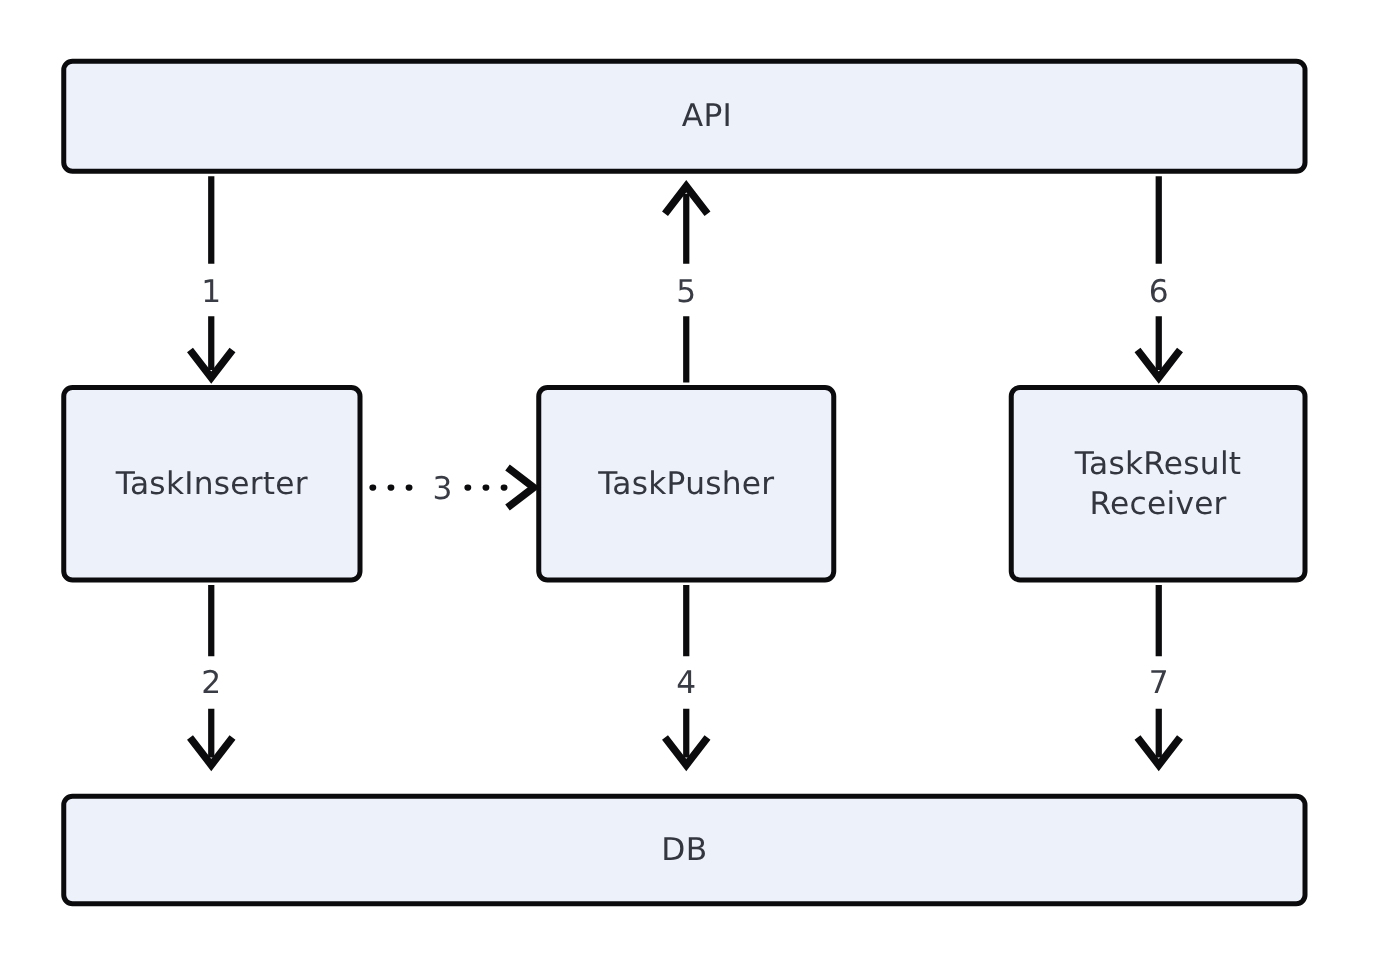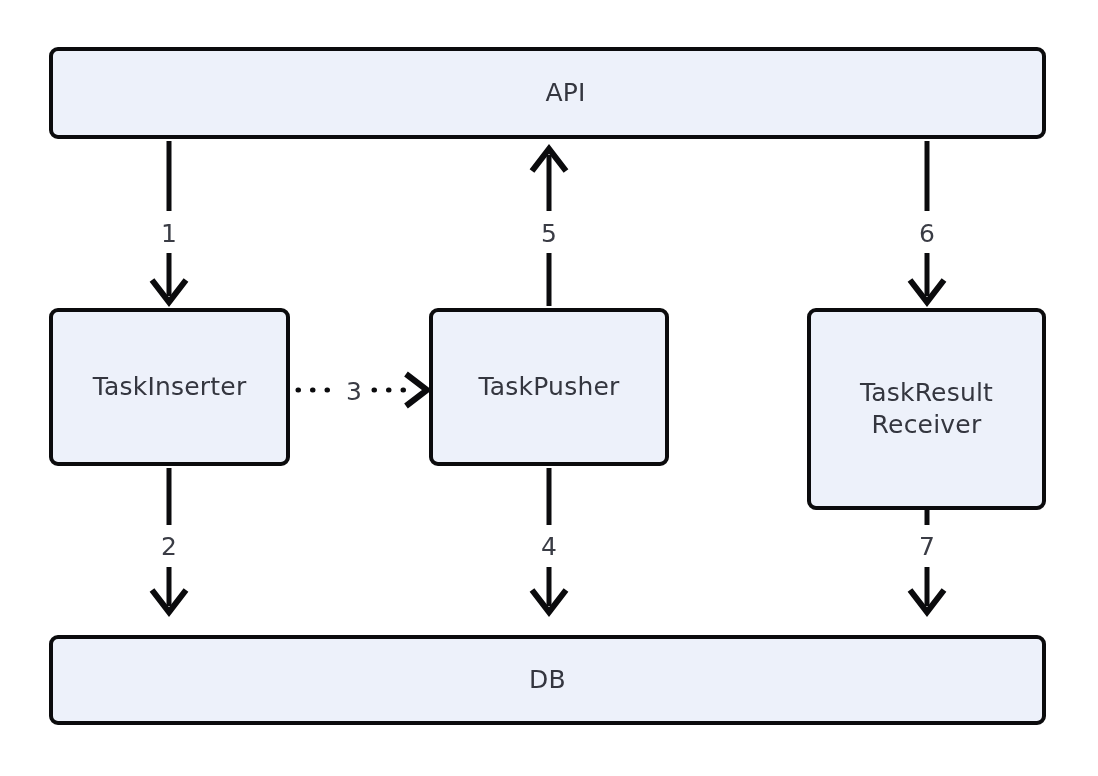--- a/index.html
+++ b/index.html
@@ -39,21 +39,21 @@
   .node-db {
     left: 49px;  top: 635px; width: 997px;  height: 90px; align-items: center;
   }
   .node-inserter {
     left: 49px;  top: 308px; width: 241px; height: 158px;
   }
   .node-pusher {
     left: 429px; top: 308px; width: 240px; height: 158px;
   }
   .node-receiver {
-    left: 807px; top: 308px; width: 239px; height: 202px;
+    left: 807px; top: 308px; width: 239px; height: 158px;
   }
 
   
   #edges {
     position: absolute;
     left: 0; top: 0;
     width: 1098px;
     height: 776px;
     pointer-events: none;
   }

